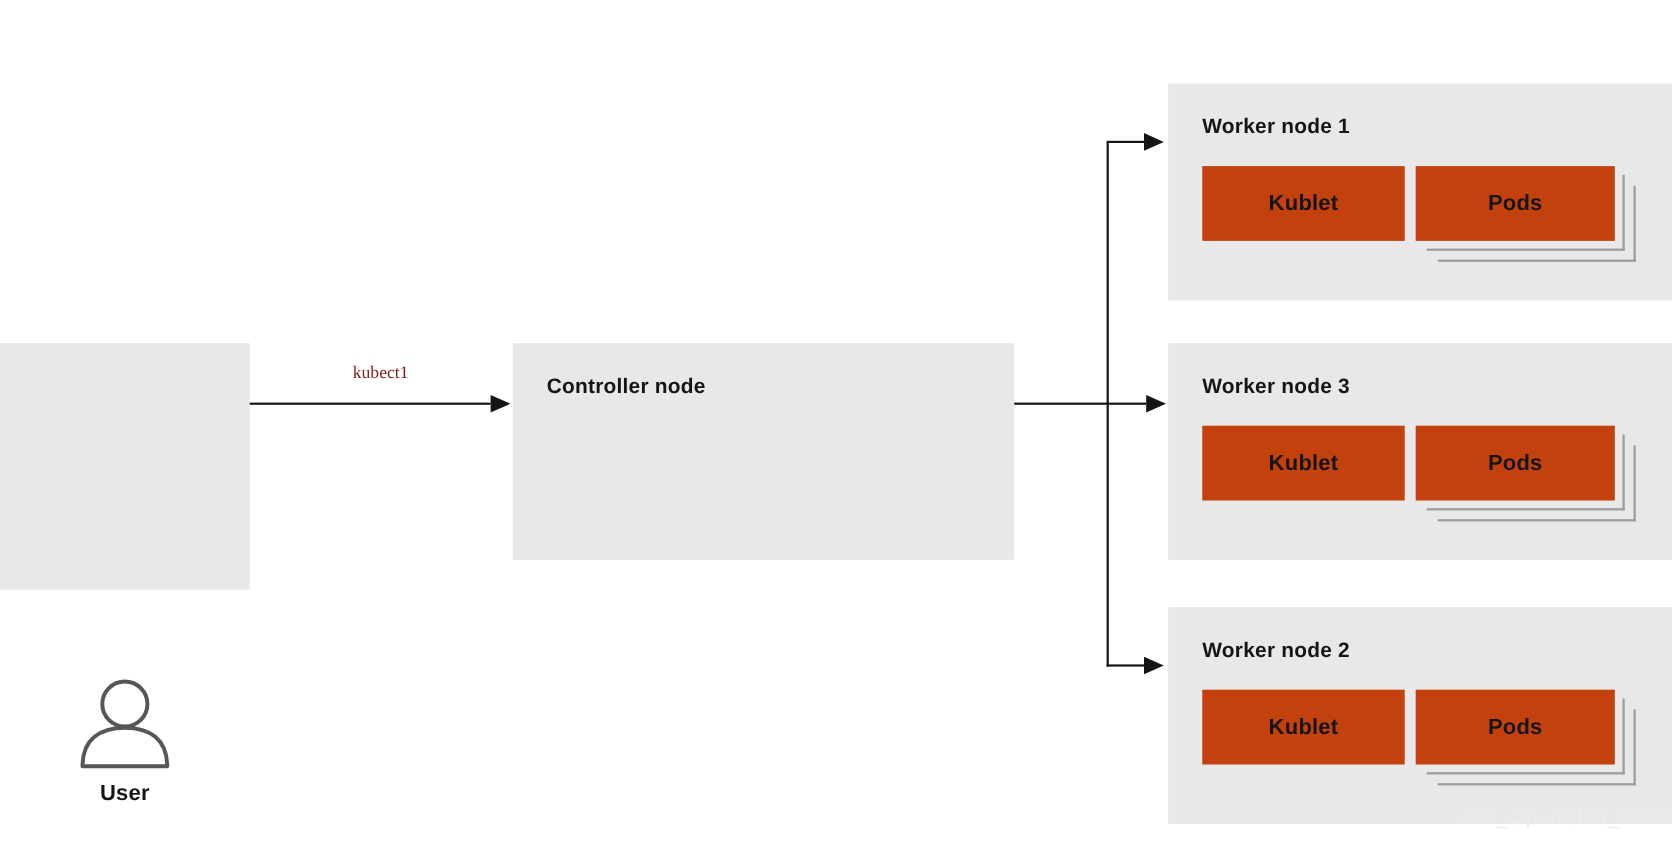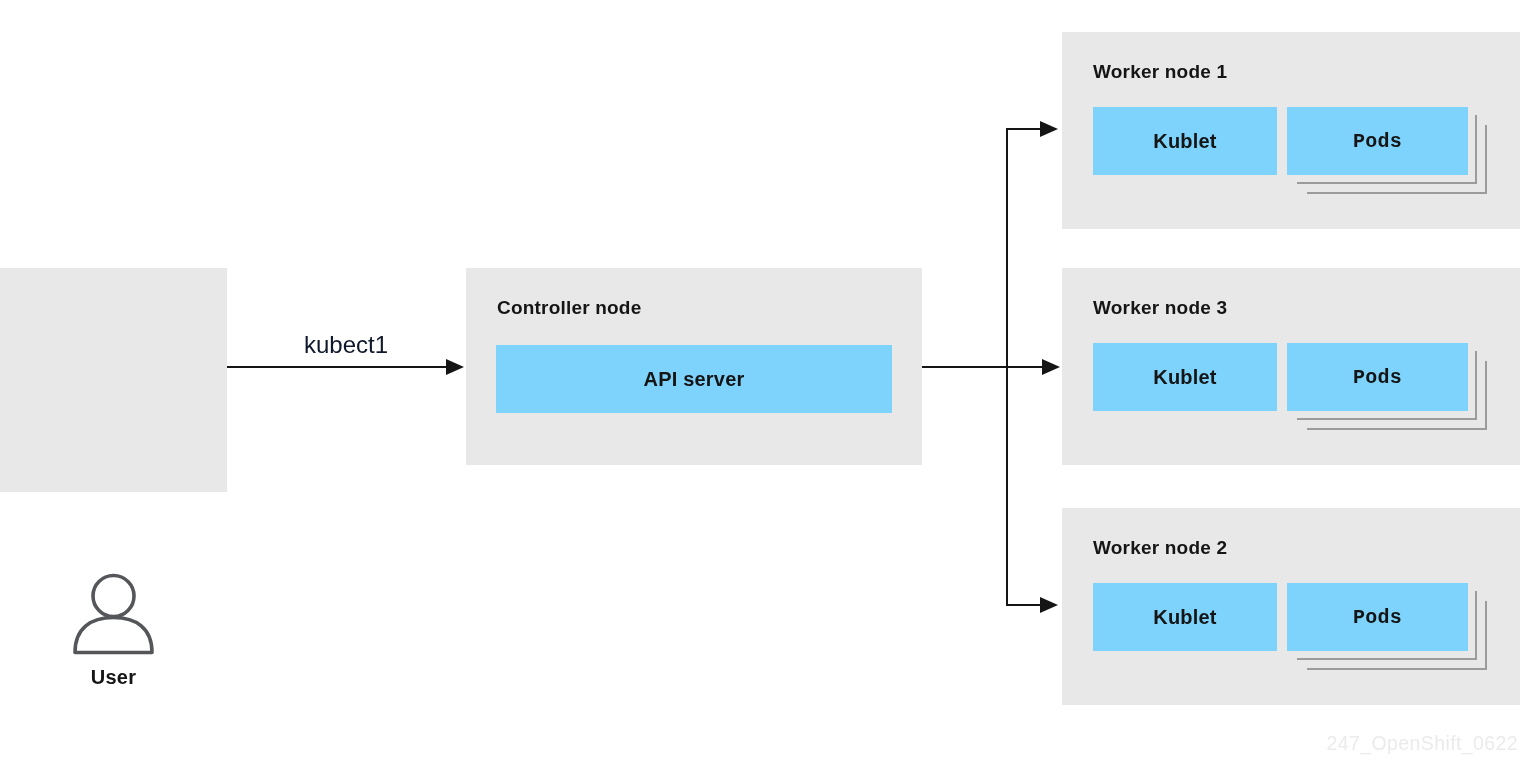--- a/index.html
+++ b/index.html
@@ -7,33 +7,34 @@
     position:relative;
     width:1520px;height:784px;
     background:#ffffff;
     overflow:hidden;
     font-family:"Liberation Sans",sans-serif;
     color:#151515;
   }
   .panel{
     position:absolute;
     background:#e8e8e8;
+    margin-top:44px;
   }
   .panel-title{
     position:absolute;
     left:31px;top:29px;
     font-size:19px;
     font-weight:600;
     letter-spacing:0.2px;
     color:#151515;
     white-space:nowrap;
   }
   .white-box{
     position:absolute;
-    background:#7dd3fc;
+    background:#c2410c;
     display:flex;
     align-items:center;
     justify-content:center;
     font-size:20px;
     font-weight:600;
     letter-spacing:0.2px;
     color:#151515;
   }
   
   #user-panel{left:0;top:268px;width:227px;height:224px;}
@@ -42,37 +43,37 @@
     position:absolute;left:0;top:398px;width:227px;
     text-align:center;font-size:20px;font-weight:600;letter-spacing:0.2px;
   }
   
   #controller-panel{left:466px;top:268px;width:456px;height:197px;}
   #api-server-box{left:30px;top:77px;width:396px;height:68px;}
   
   .worker{left:1062px;width:458px;height:197px;}
   .kublet-box{left:31px;top:75px;width:184px;height:68px;}
   .pods-wrap{position:absolute;left:225px;top:75px;width:181px;height:68px;}
-  .pods-box{position:absolute;left:0;top:0;right:0;bottom:0;z-index:2;font-family:Liberation Mono, monospace;}
+  .pods-box{position:absolute;left:0;top:0;right:0;bottom:0;z-index:2;}
   .stack-line{position:absolute;border-right:2px solid #9b9b9b;border-bottom:2px solid #9b9b9b;z-index:1;}
   .stack-line.s1{left:10px;top:8px;right:-9px;bottom:-9px;}
   .stack-line.s2{left:20px;top:18px;right:-19px;bottom:-19px;}
   
   .line{position:absolute;background:#151515;}
   .arrow-head{
     position:absolute;width:0;height:0;
     border-top:8px solid transparent;
     border-bottom:8px solid transparent;
     border-left:18px solid #151515;
   }
   #cmd-label{
     position:absolute;left:241px;top:331px;width:210px;
     text-align:center;
-    font-family:Liberation Sans, sans-serif;
-    font-size:24px;font-weight:400;color:#0f172a;
+    font-family:Liberation Serif, serif;
+    font-size:16px;font-weight:400;color:#7f1d1d;
   }
   #watermark{
     position:absolute;right:2px;top:732px;
     font-size:19.5px;color:#ebebeb;letter-spacing:0.4px;
     white-space:nowrap;
   }
 </style>
 </head>
 <body>
 
@@ -85,23 +86,20 @@
     </svg>
     <div id="user-label">User</div>
   </div>
 
   <div class="line" style="left:227px;top:366px;width:219px;height:2px;"></div>
   <div class="arrow-head" style="left:446px;top:359px;"></div>
   <div id="cmd-label">kubect1</div>
 
   <div id="controller-panel" class="panel">
     <div class="panel-title">Controller node</div>
-    <div id="api-server-box" class="white-box">
-      <span>API server</span>
-    </div>
   </div>
 
   <div class="line" style="left:922px;top:366px;width:120px;height:2px;"></div>
   <div class="line" style="left:1006px;top:129px;width:2px;height:477px;"></div>
   <div class="line" style="left:1006px;top:128px;width:36px;height:2px;"></div>
   <div class="line" style="left:1006px;top:604px;width:36px;height:2px;"></div>
   <div class="arrow-head" style="left:1040px;top:121px;"></div>
   <div class="arrow-head" style="left:1042px;top:359px;"></div>
   <div class="arrow-head" style="left:1040px;top:597px;"></div>
 

